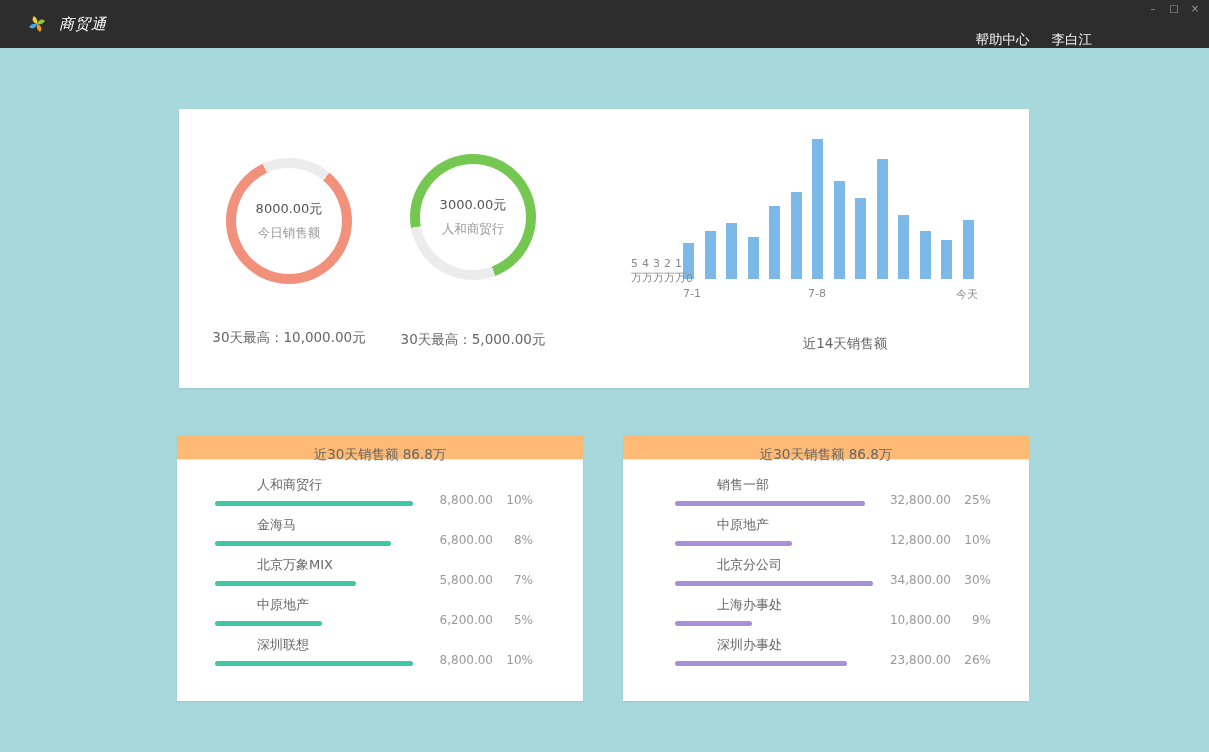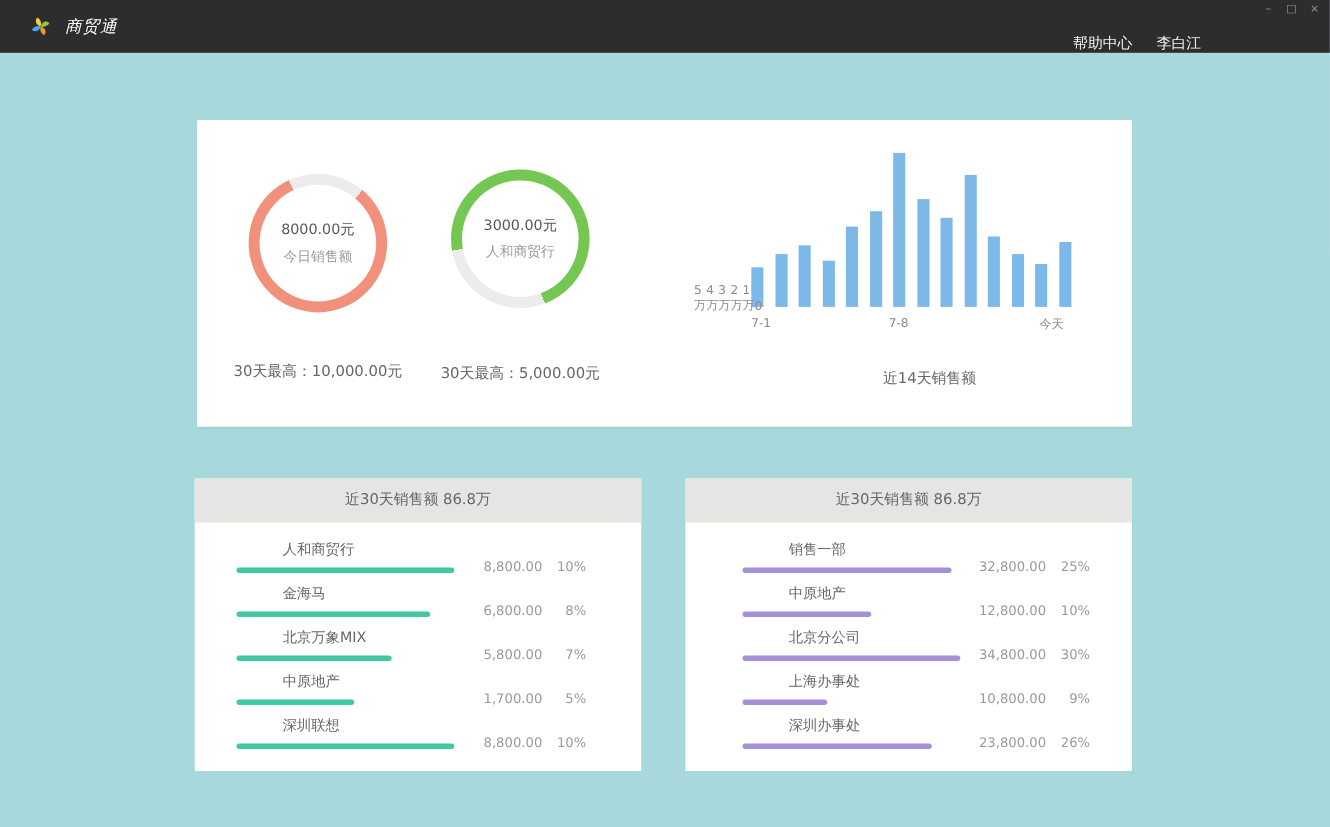--- a/index.html
+++ b/index.html
@@ -36,29 +36,29 @@
   .barchart { position:absolute; left:452px; top:30px; }
   .yaxis { position:absolute; left:0; top:-7px; height:153px; width:28px;
            display:flex; justify-content:space-between;
            align-items:flex-end; font-size:11px; color:#8a8a8a; }
   .bars { margin-left:52px; width:295px; height:140px; display:flex; align-items:flex-end; gap:10.5px; }
   .bars .bar { width:11px; background:#7db9e8; }
   .xaxis { position:relative; margin-left:52px; width:295px; height:16px; margin-top:8px;
            font-size:11px; color:#8a8a8a; }
   .xaxis .t0 { position:absolute; left:0; }
   .xaxis .t1 { position:absolute; left:125px; }
-  .xaxis .t2 { position:absolute; right:11px; }
+  .xaxis .t2 { position:absolute; right:0; }
   .chart-caption { position:absolute; left:520px; top:226px; width:292px; text-align:center;
                    font-size:13.5px; color:#666; }
 
   
   .list-card { width:406px; height:266px; top:435px; }
   .card-customers { left:177px; }
   .card-departments { left:623px; }
-  .list-header { height:40px; line-height:38px; text-align:center; background:#e5e5e5;
+  .list-header { height:25px; line-height:38px; text-align:center; background:#fdba74;
                  border-bottom:1px solid #eeedd2; color:#666; font-size:13.5px; }
   .rows { padding-top:16px; }
   .card-customers .rows { padding-left:38px; }
   .card-departments .rows { padding-left:52px; }
   .row { position:relative; height:40px; }
   .row-name { font-size:13px; color:#666;margin-left:42px; }
   .row-track { margin-top:7px; width:198px; }
   .row-bar { height:5px; border-radius:3px; }
   .card-customers .row-bar { background:#3fc8a3; }
   .card-departments .row-bar { background:#a78fd9; }
@@ -184,21 +184,21 @@
             <span class="pct">7%</span>
         </div>
       </div>
 
       <div class="row">
         <div class="row-name">中原地产</div>
         <div class="row-track">
             <div class="row-bar" style="width: 54%;"></div>
           </div>
         <div class="row-value">
-          <span class="amount">1,700.00</span>
+          <span class="amount">6,200.00</span>
             <span class="pct">5%</span>
         </div>
       </div>
 
       <div class="row">
         <div class="row-name">深圳联想</div>
         <div class="row-track">
             <div class="row-bar" style="width: 100%;"></div>
           </div>
         <div class="row-value">

